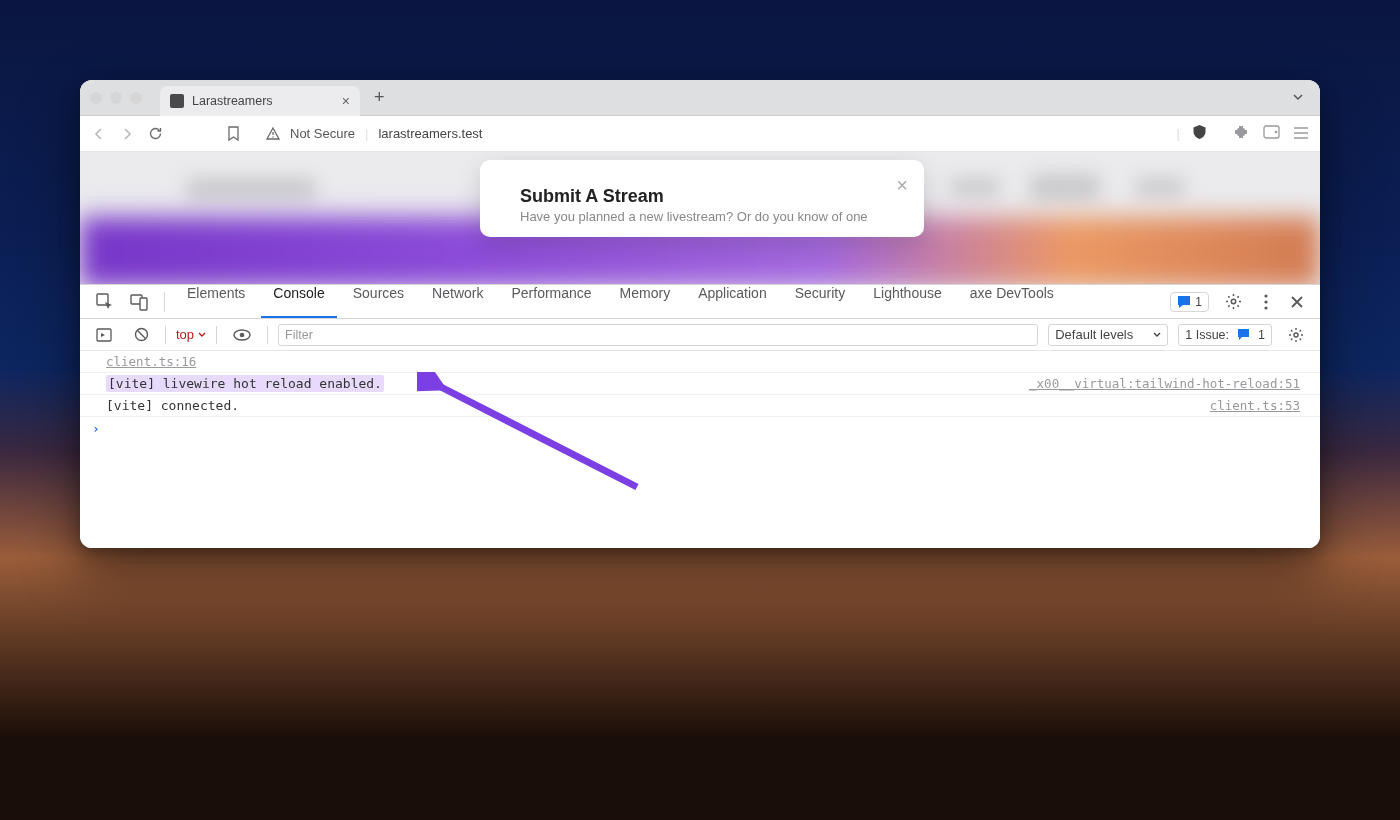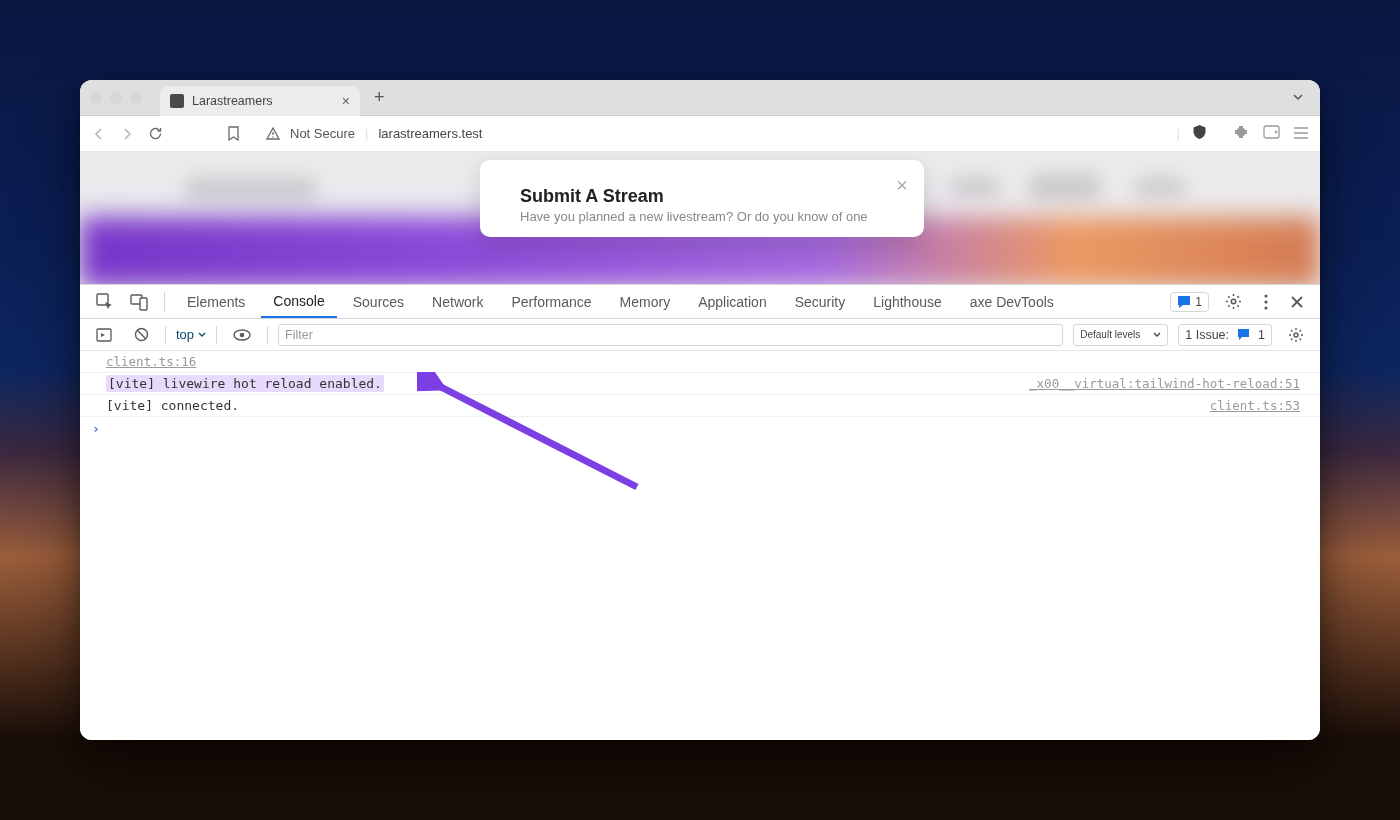--- a/index.html
+++ b/index.html
@@ -9,21 +9,21 @@
   height: 820px;
   overflow: hidden;
   position: relative;
   background: linear-gradient(180deg, #0a1640 0%, #0b1f55 30%, #0d2660 45%, #3a2840 55%, #9a5d3a 68%, #1a0e08 90%);
 }
 .browser-window {
   position: absolute;
   left: 80px;
   top: 80px;
   width: 1240px;
-  height: 660px;
+  height: 468px;
   background: #fff;
   border-radius: 12px;
   box-shadow: 0 25px 60px rgba(0,0,0,0.45), 0 8px 20px rgba(0,0,0,0.3);
   overflow: hidden;
   display: flex;
   flex-direction: column;
 }
 
 
 .titlebar {
@@ -130,24 +130,24 @@
   height: 34px;
   display: flex;
   align-items: center;
   padding: 0 10px;
   gap: 4px;
   border-bottom: 1px solid #d6d6d8;
 }
 .dev-iconbtn { color:#5a5a5e; padding: 4px 6px; cursor:pointer; display:flex; }
 .devtabs-sep { width:1px; height:20px; background:#d6d6d8; margin: 0 6px; }
 .devtab {
-  padding: 12px 12px;
+  padding: 0 12px;
   height: 100%;
   display: flex;
-  align-items: center;
+  align-items: flex-start;
   color: #5a5a5e;
   cursor: pointer;
   font-size: 14px;
 }
 .devtab.active {
   color: #202124;
   border-bottom: 2.5px solid #1a73e8;
   font-weight: 500;
 }
 .devtabs-right { margin-left: auto; display:flex; align-items:center; gap:10px; }
@@ -160,31 +160,31 @@
 
 .consolebar {
   height: 32px;
   display:flex;
   align-items:center;
   padding: 0 10px;
   gap: 10px;
   border-bottom: 1px solid #e4e4e6;
 }
 .console-select {
-  display:flex; align-items:center; gap:4px; font-size:13px; color:#0c4a6e; cursor:pointer;
+  display:flex; align-items:center; gap:4px; font-size:13px; color:#b91c1c; cursor:pointer;
 }
 .consolebar-sep { width:1px; height:18px; background:#d6d6d8; }
 .filterbox {
   flex:1; height:22px; border:1px solid #d6d6d8; border-radius:3px;
   padding:0 6px; font-size:12.5px; color:#888; background:#fff;
   display:flex; align-items:center;
 }
 .defaults-select {
   border:1px solid #d6d6d8; border-radius:3px; height:22px;
-  padding:0 6px; font-size:10px; display:flex; align-items:center; gap:13px;
+  padding:0 6px; font-size:13px; display:flex; align-items:center; gap:20px;
   color:#444; cursor:pointer;
 }
 .issue-badge {
   border:1px solid #d6d6d8; border-radius:3px; height:22px;
   padding:0 6px; font-size:12.5px; display:flex; align-items:center; gap:8px;
   color:#444;
 }
 .issue-badge svg { color:#1a73e8; }
 
 .console-body { flex:1; font-family: Menlo, Consolas, monospace; font-size:13px; color:#333; }

